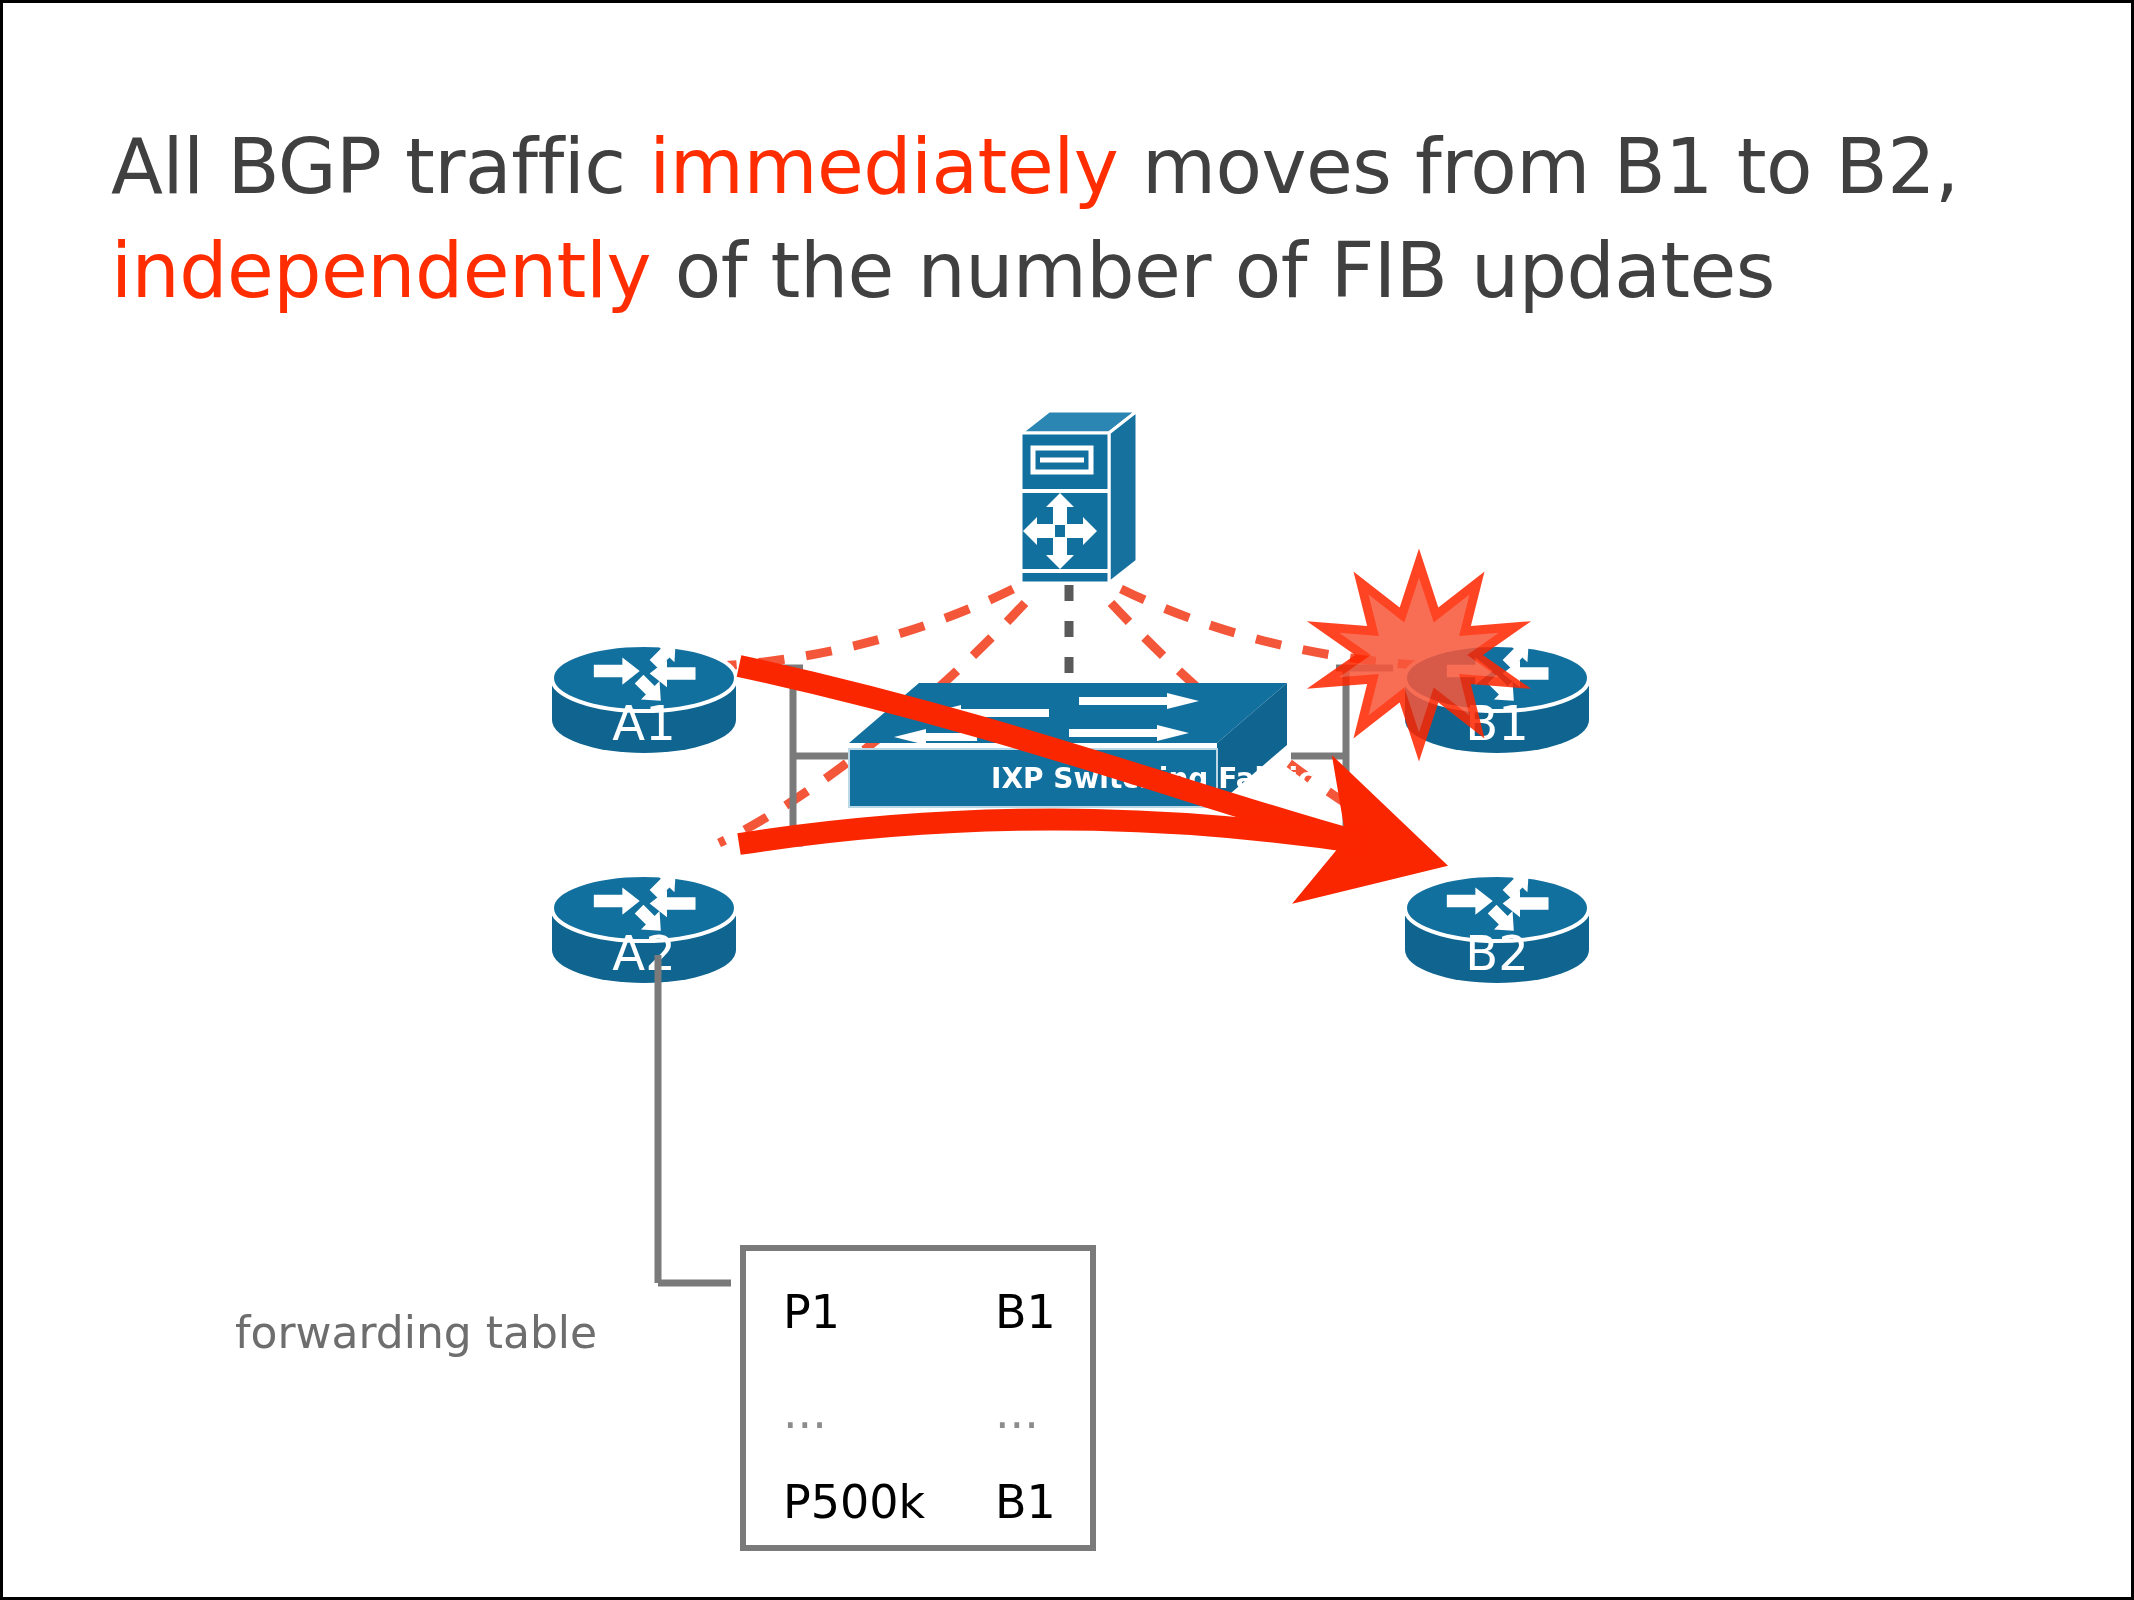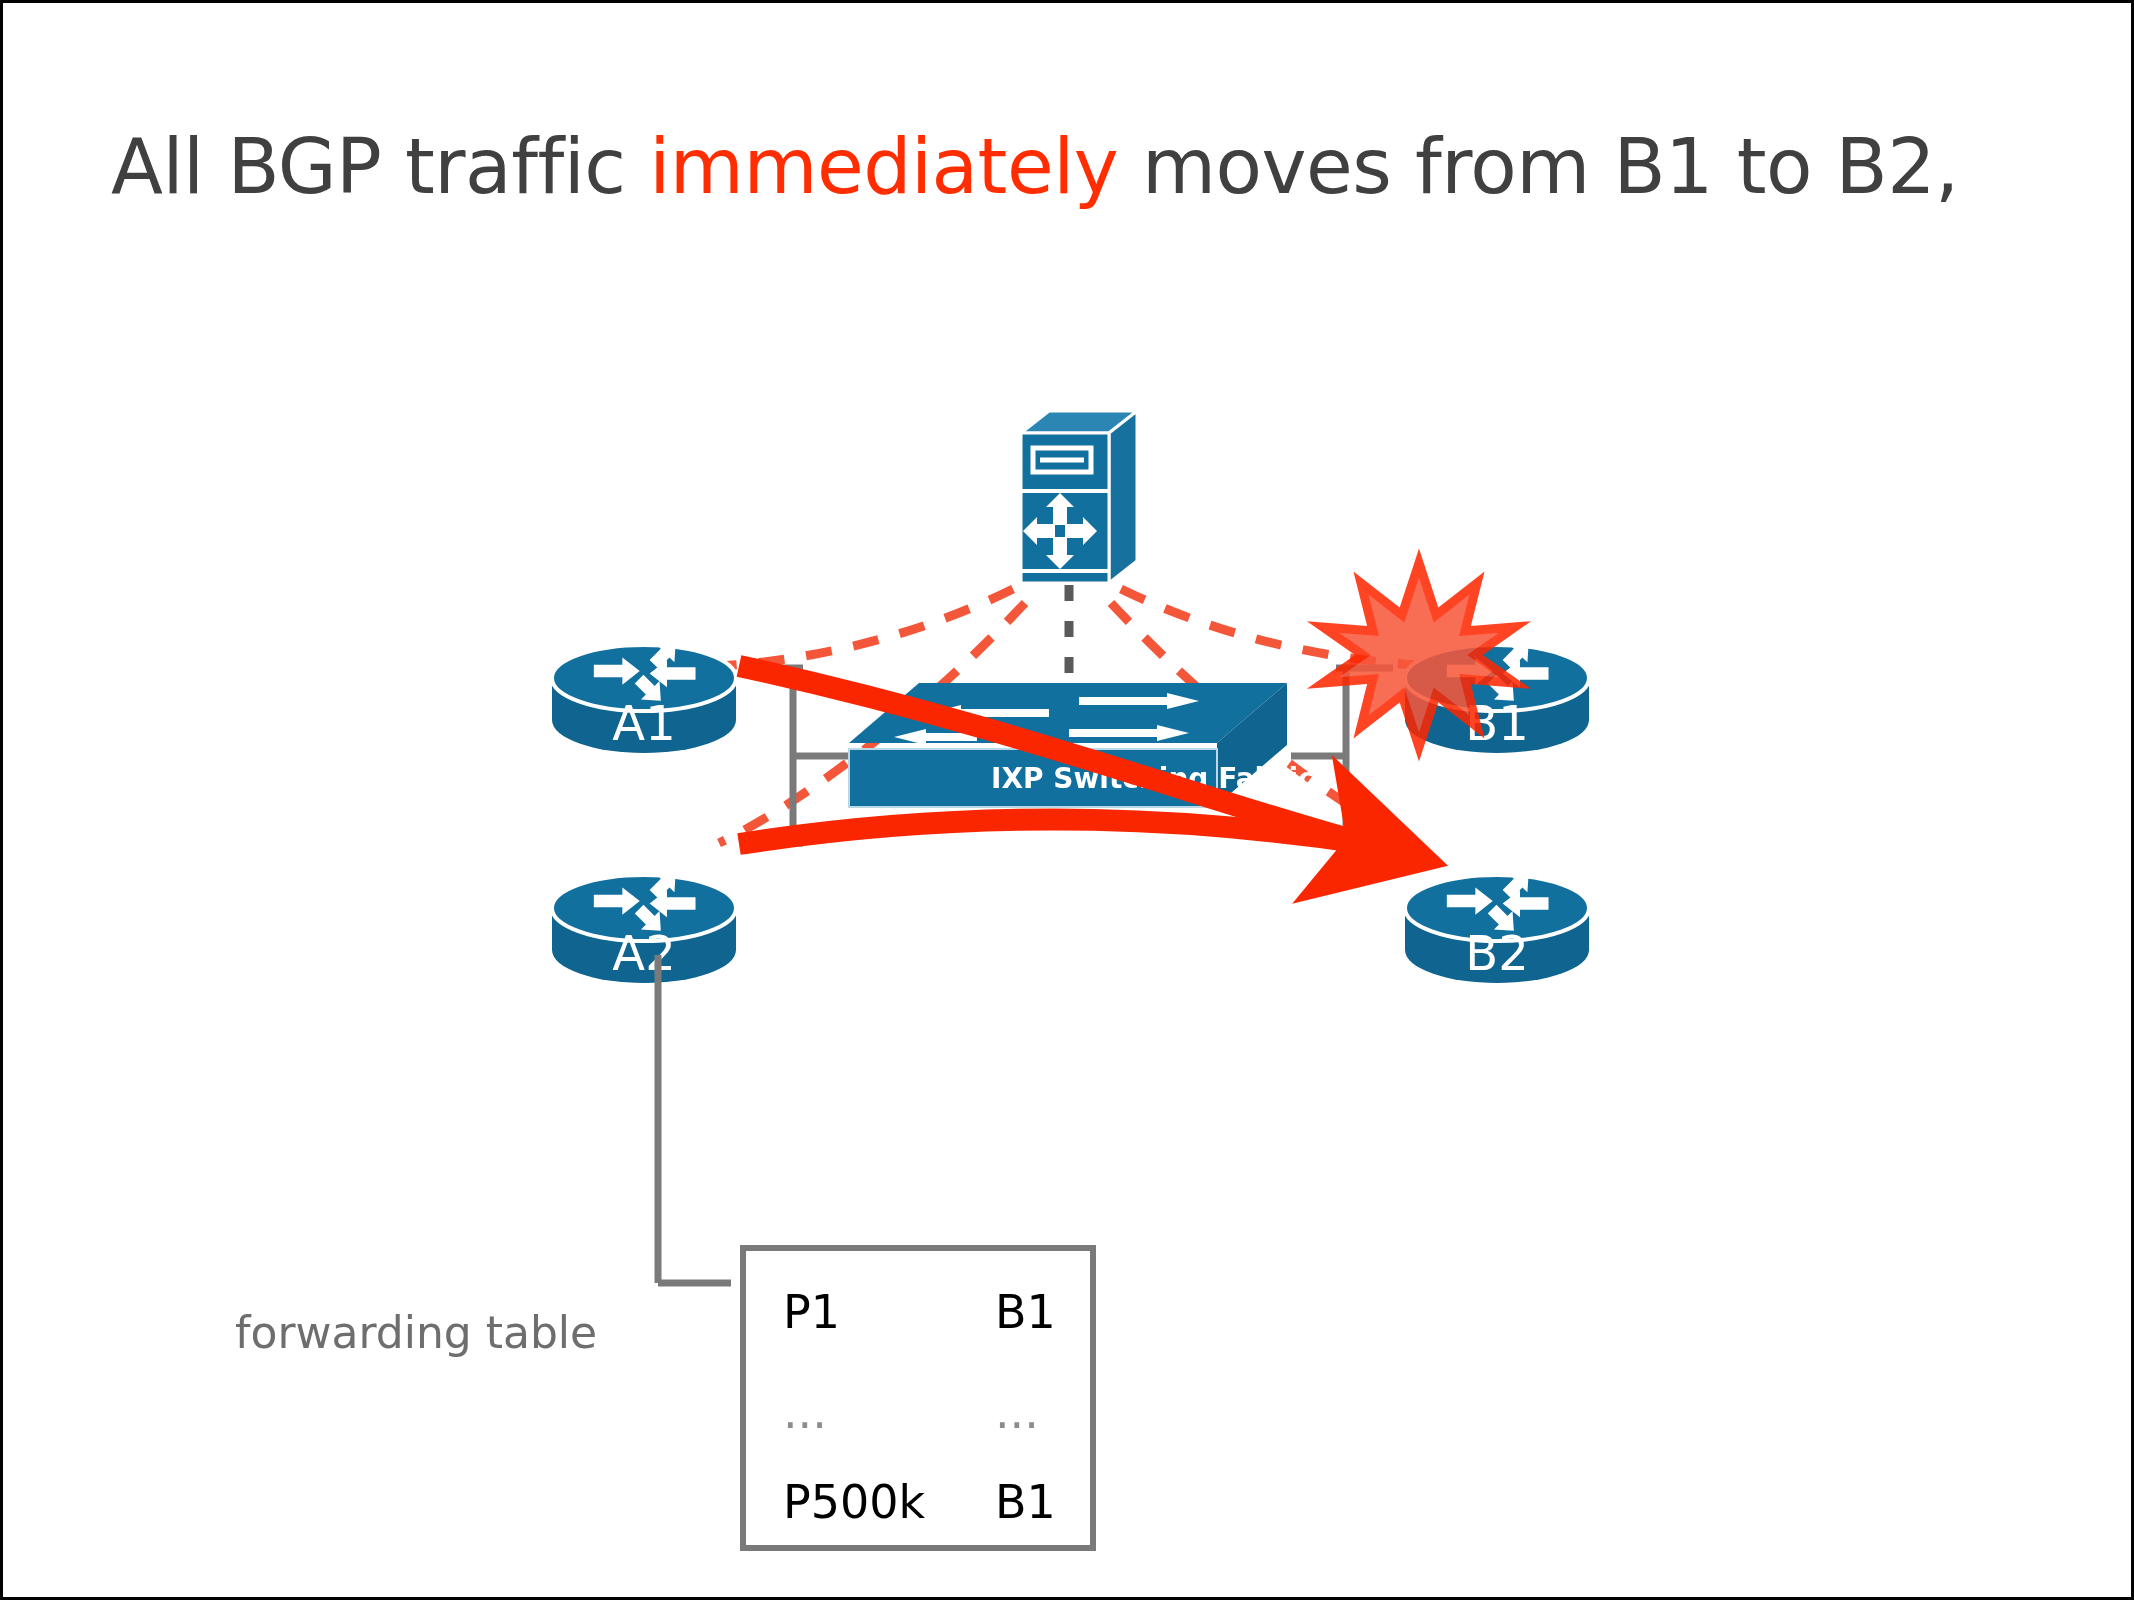--- a/index.html
+++ b/index.html
@@ -75,20 +75,21 @@
     fill: #8C8C8C;
   }
 </style>
 </head>
 <body>
 
 <div id="slide">
 
   <div id="title-block">
     <div class="title-line"><span>All BGP traffic </span><span class="hl">immediately</span><span> moves from B1 to B2,</span></div>
+    <div class="title-line"><span class="hl">independently</span><span> of the number of FIB updates</span></div>
   </div>
 
   <svg id="diagram" viewBox="0 0 2134 1200">
 
     <defs>
 
       <g id="router-arrows">
 
         <path d="M -68 -18 L -22 -18 L -22 -30 L 6 -8 L -22 14 L -22 2 L -68 2 Z" fill="#ffffff"></path>
 

